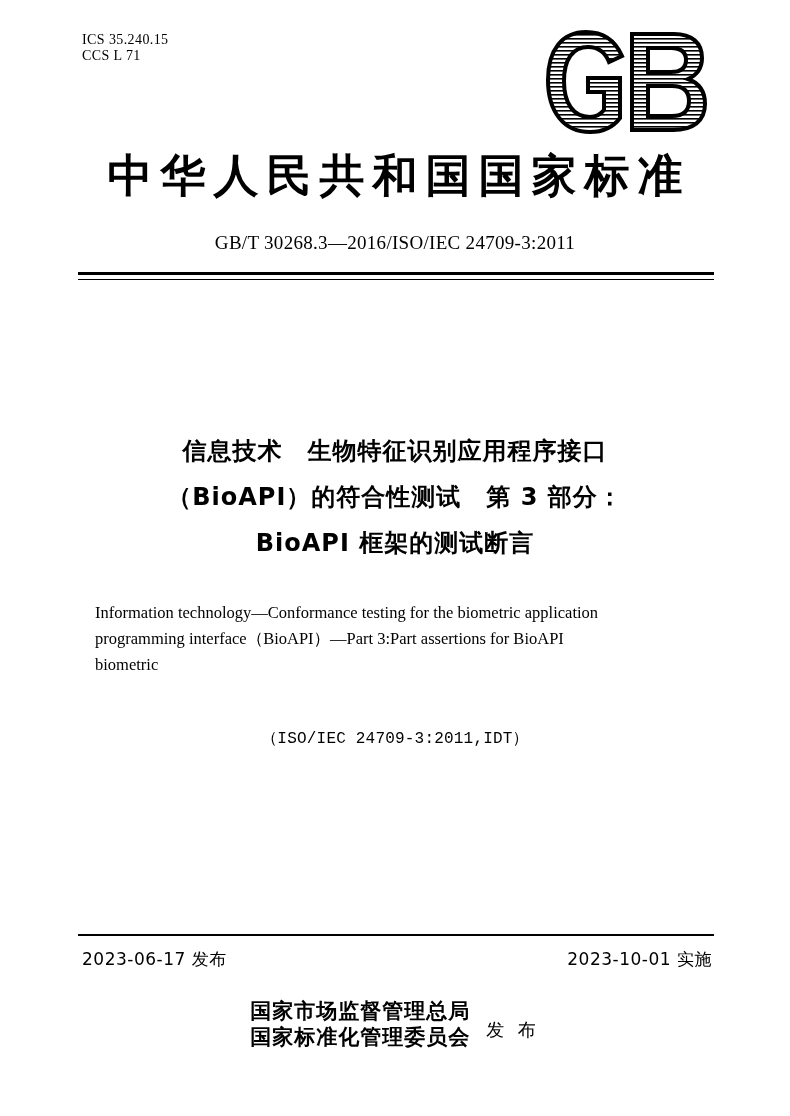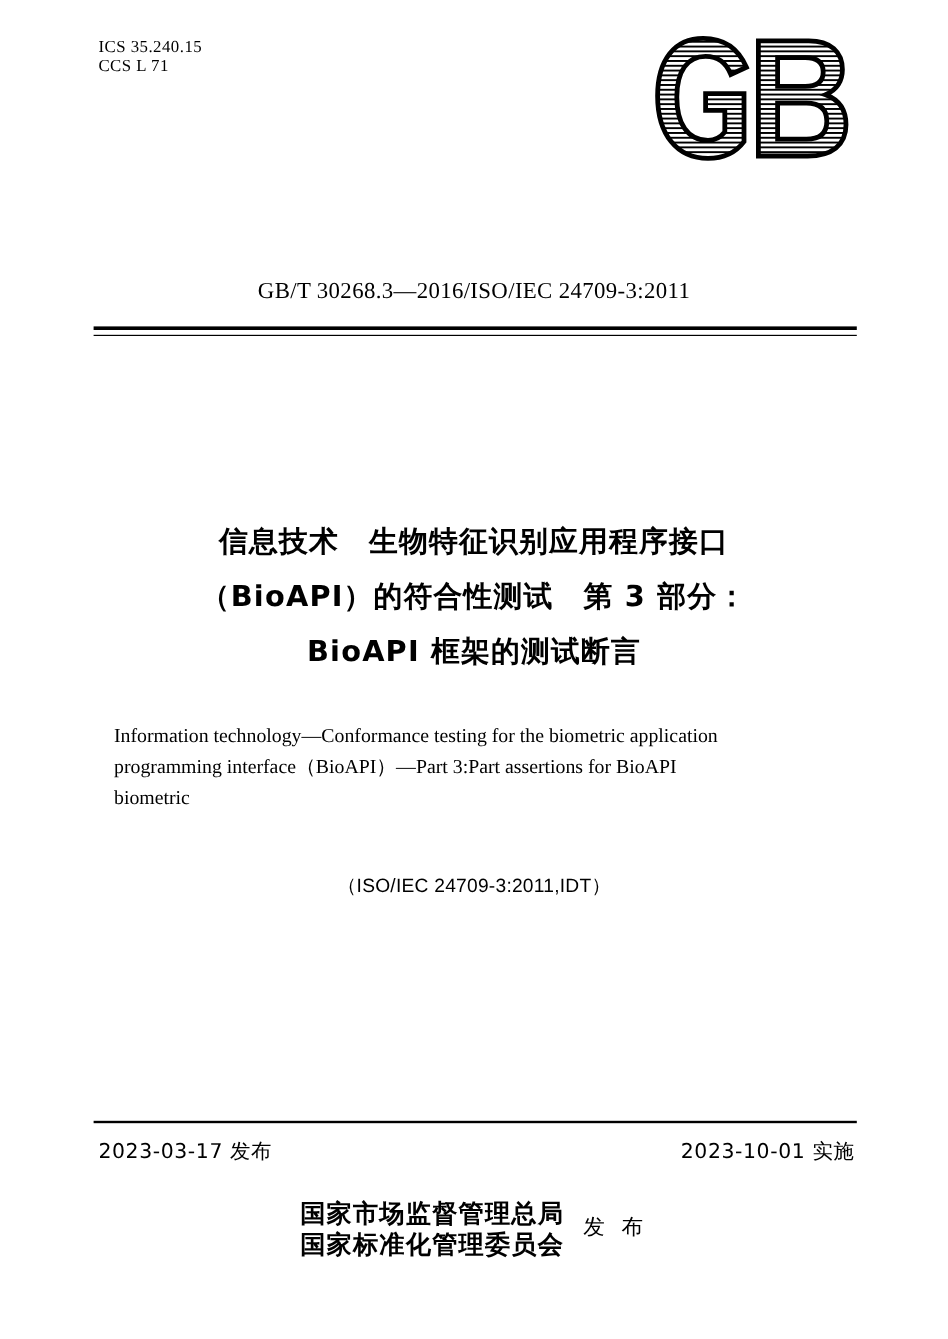--- a/index.html
+++ b/index.html
@@ -125,21 +125,21 @@
     line-height: 26px;
   }
 
   
   .adoption {
     position: absolute;
     left: 0;
     top: 728px;
     width: 790px;
     text-align: center;
-    font-family: Liberation Sans, sans-serif;
+    font-family: Liberation Mono, monospace;
     font-size: 16px;
     letter-spacing: 0.2px;
   }
 
   
   .date-issue {
     position: absolute;
     left: 82px;
     top: 948px;
     font-family: "DejaVu Sans", sans-serif;
@@ -156,20 +156,21 @@
   }
 
   
   .issuers {
     position: absolute;
     left: 0;
     top: 998px;
     width: 790px;
     display: flex;
     justify-content: center;
+    align-items: center;
   }
   .issuer-names {
     font-family: "DejaVu Sans", sans-serif;
     font-weight: bold;
     font-size: 21px;
     line-height: 26px;
     letter-spacing: 1px;
     text-align: center;
   }
   .issue-word {
@@ -204,20 +205,21 @@
       </g>
 
       <g>
         <path d="M90 8 L132 8 C150 8 160 17 160 32 C160 42 155 49 146 53 C157 57 163 65 163 78 C163 95 151 104 131 104 L90 104 Z
                  M106 22 L106 46 L129 46 C139 46 144 42 144 34 C144 26 139 22 129 22 Z
                  M106 60 L106 90 L130 90 C141 90 147 85 147 75 C147 65 141 60 130 60 Z" fill="url(#hatch)" stroke="#000" stroke-width="4"></path>
       </g>
     </svg>
   </div>
 
+  <div class="national-title">中华人民共和国国家标准</div>
 
   <div class="std-number">GB/T 30268.3—2016/ISO/IEC 24709-3:2011</div>
 
   <div class="rule-top"></div>
   <div class="rule-bottom"></div>
 
   <div class="cn-title">
     <div class="line">信息技术　生物特征识别应用程序接口</div>
     <div class="line">（BioAPI）的符合性测试　第 3 部分：</div>
     <div class="line">BioAPI 框架的测试断言</div>
@@ -226,21 +228,21 @@
   <div class="en-title">
     <div>Information technology—Conformance testing for the biometric application</div>
     <div>programming interface（BioAPI）—Part 3:Part assertions for BioAPI</div>
     <div>biometric</div>
   </div>
 
   <div class="adoption">（ISO/IEC 24709-3:2011,IDT）</div>
 
   <div class="rule-footer"></div>
 
-  <div class="date-issue">2023-03-17 发布</div>
+  <div class="date-issue">2023-06-17 发布</div>
   <div class="date-impl">2023-10-01 实施</div>
 
   <div class="issuers">
     <div class="issuer-names">
       <div>国家市场监督管理总局</div>
       <div>国家标准化管理委员会</div>
     </div>
     <div class="issue-word">发 布</div>
   </div>
 

